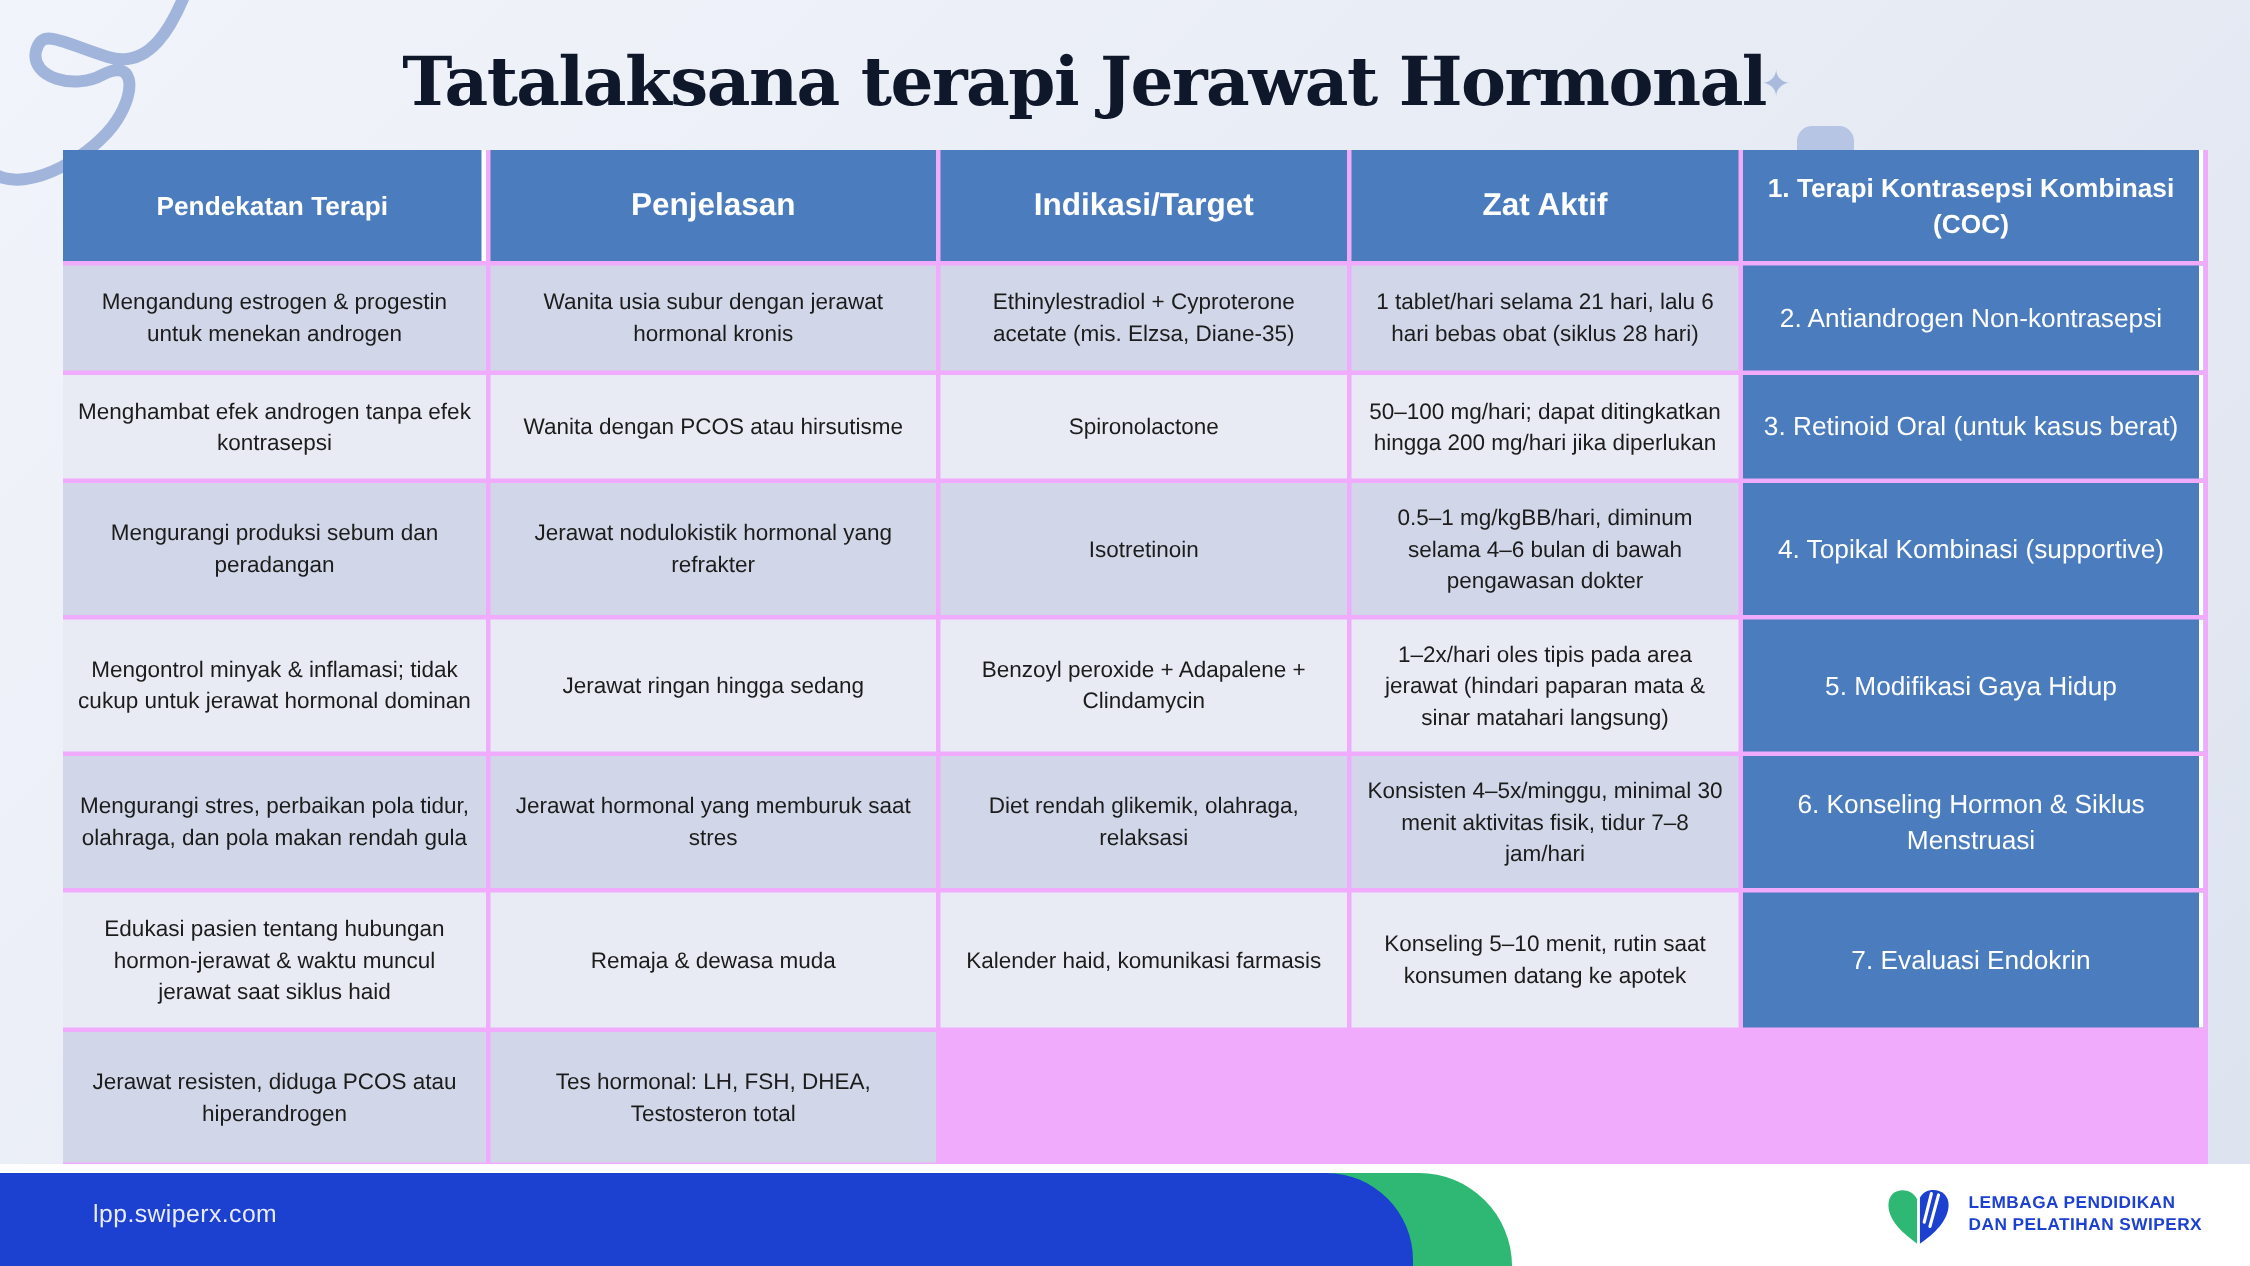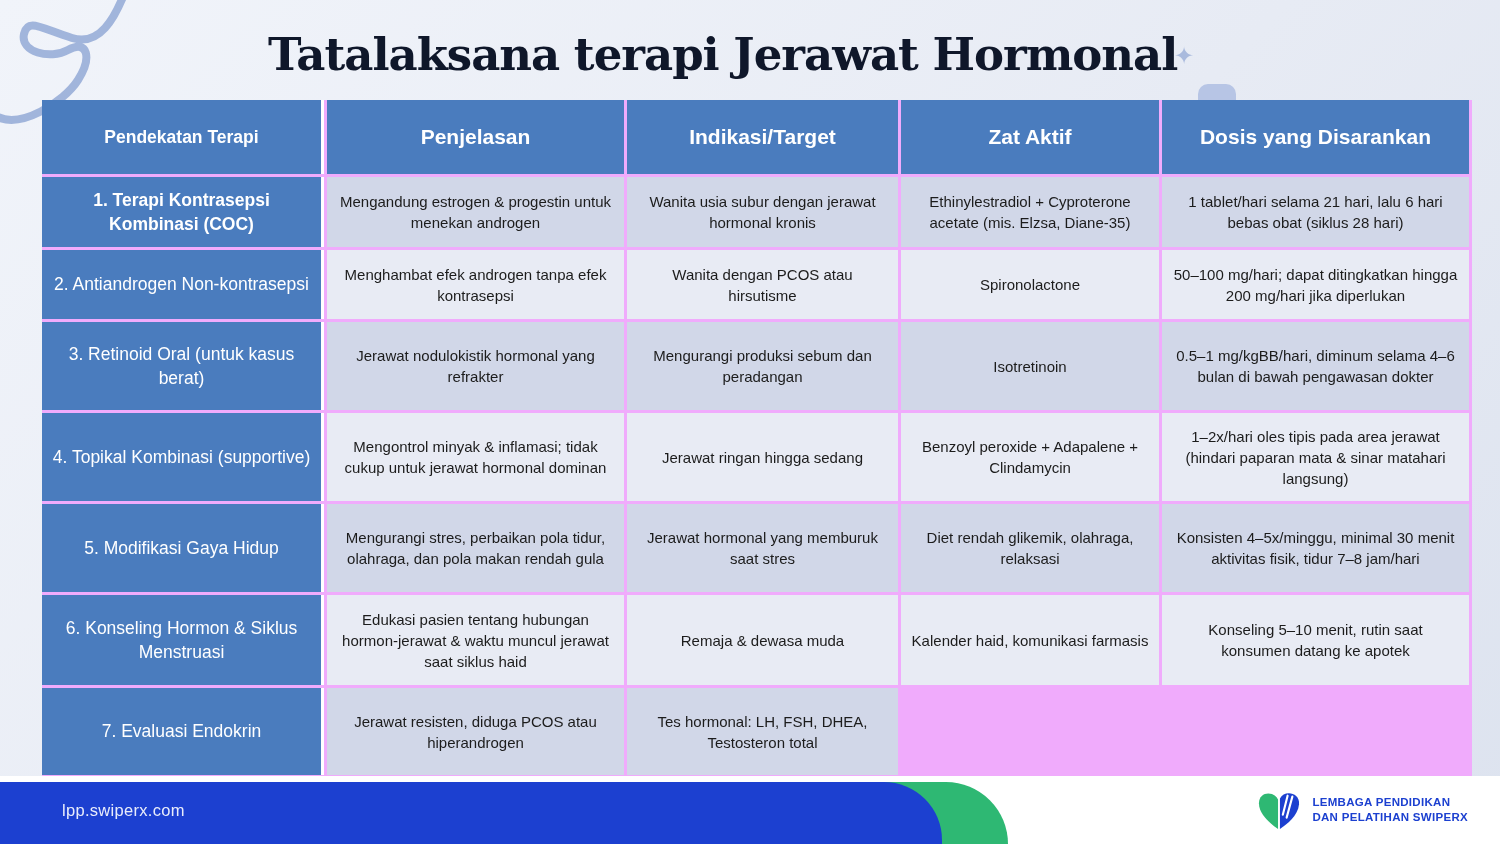--- a/index.html
+++ b/index.html
@@ -59,39 +59,38 @@
 <div class="corner-deco"></div>
 
 <div class="page-title">Tatalaksana terapi Jerawat Hormonal</div>
 
 <div class="therapy-table">
 
   <div class="cell head c0">Pendekatan Terapi</div>
   <div class="cell head">Penjelasan</div>
   <div class="cell head">Indikasi/Target</div>
   <div class="cell head">Zat Aktif</div>
-  <div class="cell head">Dosis yang Disarankan</div>
 
   <div class="row1" style="display:contents">
     <div class="cell c0">1. Terapi Kontrasepsi Kombinasi (COC)</div>
     <div class="cell r-dark">Mengandung estrogen &amp; progestin untuk menekan androgen</div>
     <div class="cell r-dark">Wanita usia subur dengan jerawat hormonal kronis</div>
     <div class="cell r-dark">Ethinylestradiol + Cyproterone acetate (mis. Elzsa, Diane-35)</div>
     <div class="cell r-dark">1 tablet/hari selama 21 hari, lalu 6 hari bebas obat (siklus 28 hari)</div>
   </div>
 
   <div class="cell c0">2. Antiandrogen Non-kontrasepsi</div>
   <div class="cell r-light">Menghambat efek androgen tanpa efek kontrasepsi</div>
   <div class="cell r-light">Wanita dengan PCOS atau hirsutisme</div>
   <div class="cell r-light">Spironolactone</div>
   <div class="cell r-light">50–100 mg/hari; dapat ditingkatkan hingga 200 mg/hari jika diperlukan</div>
 
   <div class="cell c0">3. Retinoid Oral (untuk kasus berat)</div>
+  <div class="cell r-dark">Mengurangi produksi sebum dan peradangan</div>
   <div class="cell r-dark">Jerawat nodulokistik hormonal yang refrakter</div>
-  <div class="cell r-dark">Mengurangi produksi sebum dan peradangan</div>
   <div class="cell r-dark">Isotretinoin</div>
   <div class="cell r-dark">0.5–1 mg/kgBB/hari, diminum selama 4–6 bulan di bawah pengawasan dokter</div>
 
   <div class="cell c0">4. Topikal Kombinasi (supportive)</div>
   <div class="cell r-light">Mengontrol minyak &amp; inflamasi; tidak cukup untuk jerawat hormonal dominan</div>
   <div class="cell r-light">Jerawat ringan hingga sedang</div>
   <div class="cell r-light">Benzoyl peroxide + Adapalene + Clindamycin</div>
   <div class="cell r-light">1–2x/hari oles tipis pada area jerawat (hindari paparan mata &amp; sinar matahari langsung)</div>
 
   <div class="cell c0">5. Modifikasi Gaya Hidup</div>

